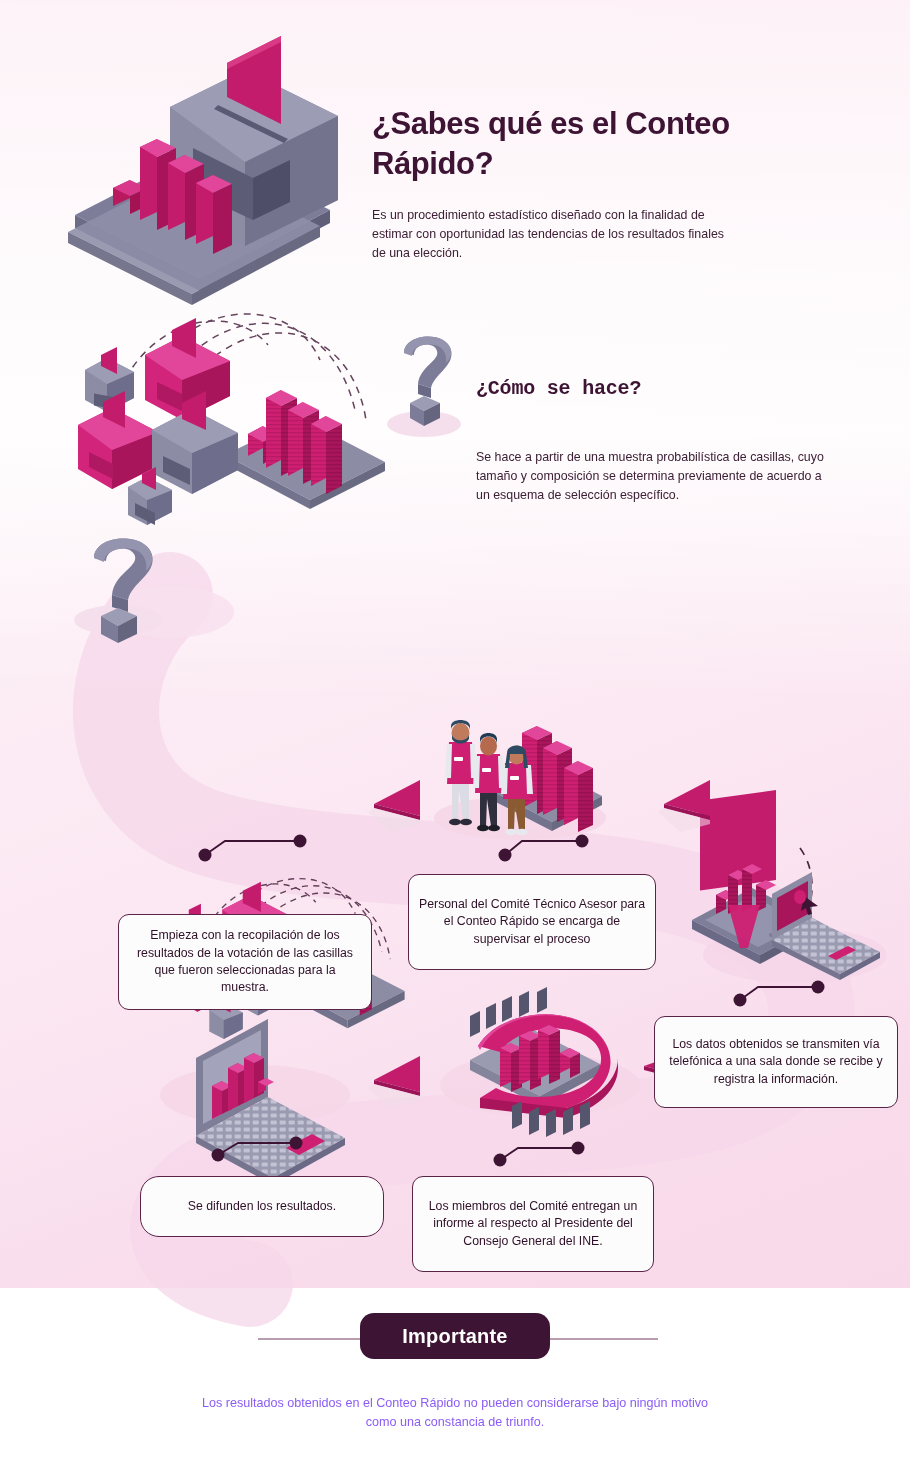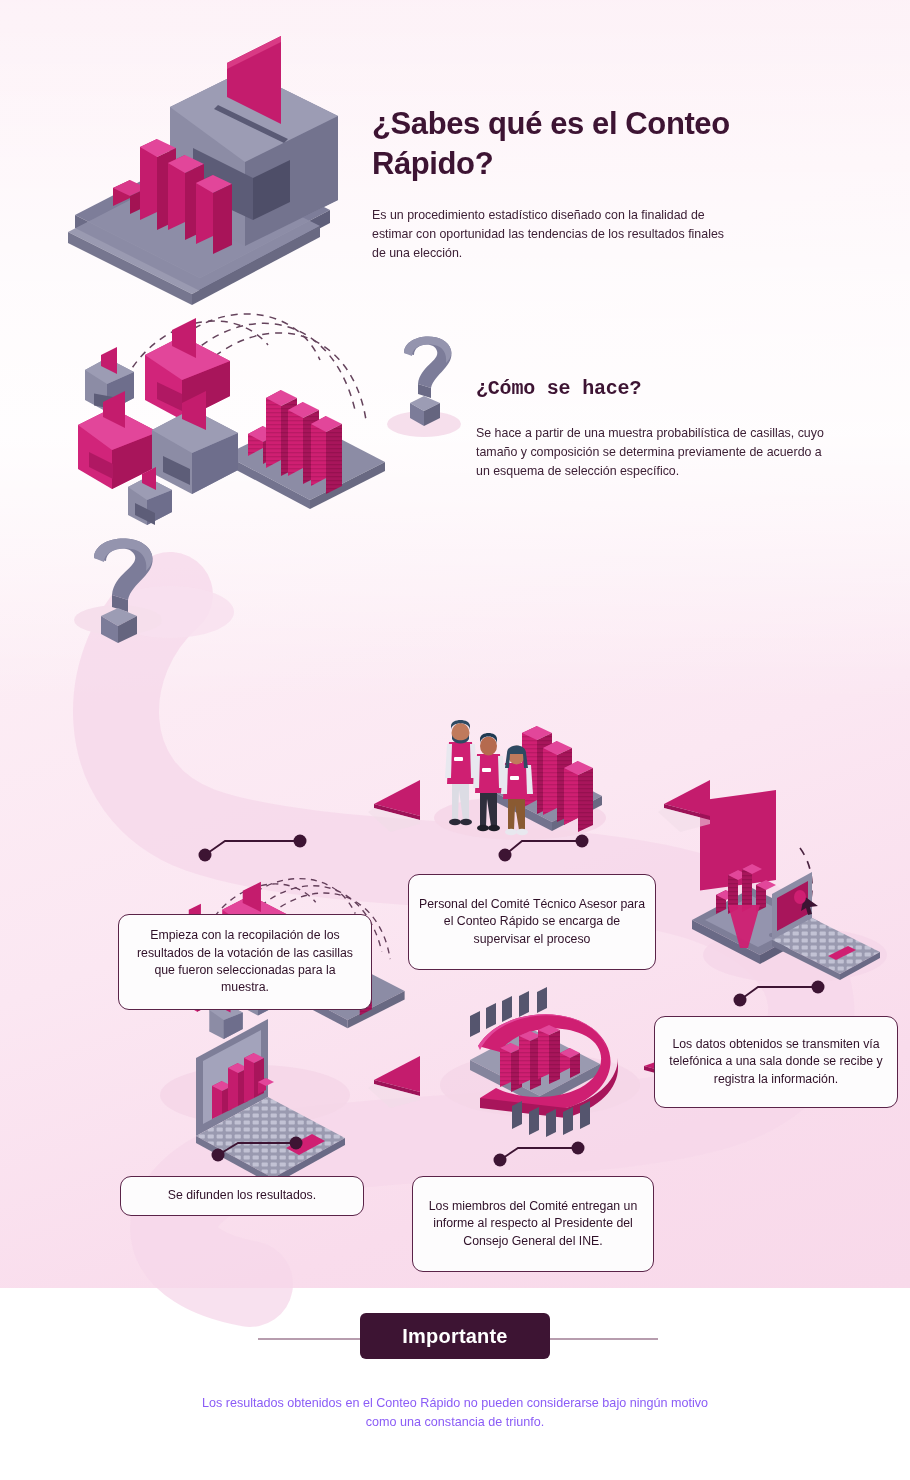--- a/index.html
+++ b/index.html
@@ -52,21 +52,21 @@
     padding:8px 10px;
   }
   .step-box span {
     font-size:12.3px; color:#2f1028; line-height:1.42;
   }
   
   .imp-line {
     position:absolute; height:2px; background:#b79dae;
   }
   .imp-badge {
-    position:absolute; background:#3d1433; border-radius:6px;
+    position:absolute; background:#3d1433; border-radius:14px;
     display:flex; align-items:center; justify-content:center;
   }
   .imp-badge span {
     color:#ffffff; font-size:20px; font-weight:bold; letter-spacing:0.2px;
   }
   .foot-note {
     position:absolute; text-align:center; width:100%;
     font-size:12.6px; color:#8b5cf6; line-height:1.5; font-weight:500;
   }
 </style>
@@ -483,40 +483,40 @@
         <circle cx="578" cy="1148" r="6.5"></circle>
     </g>
   </svg>
 
   <h1 class="txt title" style="left:372px; top:104px; width:470px;">¿Sabes qué es el Conteo Rápido?</h1>
 
   <p class="txt body" style="left:372px; top:206px; width:364px;">Es un procedimiento estadístico diseñado con la finalidad de estimar con oportunidad las tendencias de los resultados finales de una elección.</p>
 
   <h2 class="txt subhead" style="left:476px; top:377px; width:340px;font-family:Liberation Mono, monospace;">¿Cómo se hace?</h2>
 
-  <p class="txt body" style="left:476px; top:424px; width:352px;">Se hace a partir de una muestra probabilística de casillas, cuyo tamaño y composición se determina previamente de acuerdo a un esquema de selección específico.</p>
+  <p class="txt body" style="left:476px; top:448px; width:352px;">Se hace a partir de una muestra probabilística de casillas, cuyo tamaño y composición se determina previamente de acuerdo a un esquema de selección específico.</p>
 
 
   <div class="step-box" style="left:118px; top:874px; width:254px; height:96px;margin-top:40px;">
     <span>Empieza con la recopilación de los resultados de la votación de las casillas que fueron seleccionadas para la muestra.</span>
   </div>
 
   <div class="step-box" style="left:408px; top:874px; width:248px; height:96px;">
     <span>Personal del Comité Técnico Asesor para el Conteo Rápido se encarga de supervisar el proceso</span>
   </div>
 
   <div class="step-box" style="left:654px; top:1016px; width:244px; height:92px;">
     <span>Los datos obtenidos se transmiten vía telefónica a una sala donde se recibe y registra la información.</span>
   </div>
 
   <div class="step-box" style="left:412px; top:1176px; width:242px; height:96px;">
     <span>Los miembros del Comité entregan un informe al respecto al Presidente del Consejo General del INE.</span>
   </div>
 
-  <div class="step-box" style="left:120px; top:1176px; width:244px; height:40px;">
+  <div class="step-box" style="left:140px; top:1176px; width:244px; height:61px;border-radius:19px;">
     <span>Se difunden los resultados.</span>
   </div>
 
   <div class="imp-line" style="left:258px; top:1338px; width:400px;"></div>
   <div class="imp-badge" style="left:360px; top:1313px; width:190px; height:46px;">
     <span>Importante</span>
   </div>
 
   <p class="foot-note" style="left:0; top:1394px; padding:0 190px;">Los resultados obtenidos en el Conteo Rápido no pueden considerarse bajo ningún motivo como una constancia de triunfo.</p>
 

